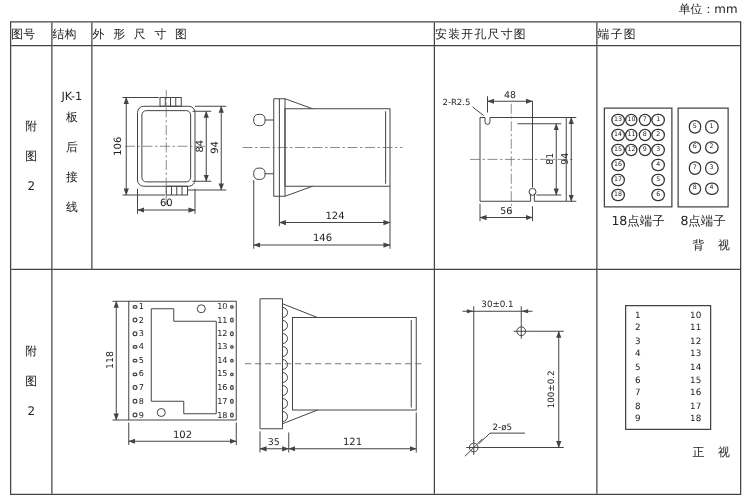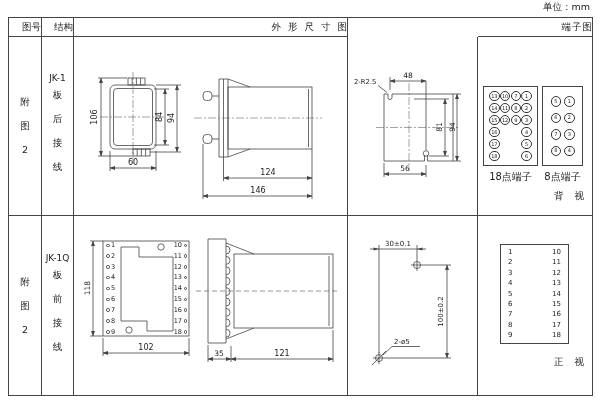--- a/index.html
+++ b/index.html
@@ -3,21 +3,21 @@
 <meta charset="utf-8">
 <style>
   html,body{margin:0;padding:0;background:#fff}
   .sheet{position:relative;width:600px;height:400px;background:#fff;overflow:hidden;
          font-family:"DejaVu Sans","Liberation Sans",sans-serif;color:#222}
   .unit{position:absolute;top:1px;right:10px;font-size:9.5px}
   .table{position:absolute;left:8px;top:17px;width:583px;height:377px;border:1px solid #444;box-sizing:content-box}
   .cell{position:absolute;box-sizing:border-box;overflow:visible}
   .bR{border-right:1px solid #444}
   .bB{border-bottom:1px solid #444}
-  .hcell{display:flex;align-items:center;justify-content:flex-end;font-size:9.5px}
+  .hcell{display:flex;align-items:center;justify-content:flex-start;font-size:9.5px}
   .sp{letter-spacing:7px;margin-right:-7px;white-space:nowrap}
   .sp2{letter-spacing:1px;margin-right:-1px;white-space:nowrap}
   .vcell{display:flex;flex-direction:column;align-items:center;justify-content:center;gap:0}
   .vtext{width:13px;text-align:center;font-size:9.5px;line-height:24px;word-break:break-all}
   .model{font-size:9px;white-space:nowrap}
   .draw{position:absolute;left:0;top:0}
   svg text{fill:#222}
   .ln{stroke:#444;stroke-width:0.8;fill:none}
   .cl{stroke:#666;stroke-width:0.6;fill:none;stroke-dasharray:8 2 2 2}
   .dash{stroke:#666;stroke-width:0.7;fill:none;stroke-dasharray:5 3}
@@ -51,20 +51,23 @@
 
     <div class="cell hcell bR bB" style="left:0;top:0;width:33px;height:19px">
       <span>图号</span>
     </div>
     <div class="cell hcell bR bB" style="left:33px;top:0;width:32px;height:19px">
       <span>结构</span>
     </div>
     <div class="cell hcell bR bB" style="left:65px;top:0;width:274px;height:19px">
       <span class="sp">外形尺寸图</span>
     </div>
+    <div class="cell hcell bR bB" style="left:339px;top:0;width:130px;height:19px">
+      <span class="sp2">安装开孔尺寸图</span>
+    </div>
     <div class="cell hcell bB" style="left:469px;top:0;width:114px;height:19px">
       <span class="sp2">端子图</span>
     </div>
 
     <div class="cell vcell bR bB" style="left:0;top:19px;width:33px;height:179px">
       <div class="vtext">附图2</div>
     </div>
     <div class="cell vcell bR bB" style="left:33px;top:19px;width:32px;height:179px">
       <div class="model">JK-1</div>
       <div class="vtext">板后接线</div>
@@ -196,24 +199,20 @@
           </div>
       </div>
       <div class="tlabel" style="left:5px;top:133px;width:55px">18点端子</div>
       <div class="tlabel" style="left:64px;top:133px;width:41px">8点端子</div>
       <div class="viewlabel" style="left:0;top:153px;width:110px">背 视</div>
     </div>
 
     <div class="cell vcell bR" style="left:0;top:198px;width:33px;height:179px">
       <div class="vtext">附图2</div>
     </div>
-    <div class="cell vcell bR" style="left:33px;top:198px;width:32px;height:179px">
-      <div class="model">JK-1Q</div>
-      <div class="vtext">板前接线</div>
-    </div>
 
     <div class="cell bR" style="left:65px;top:198px;width:274px;height:179px">
       <svg class="draw" width="274" height="179" viewBox="0 0 274 179">
         <g>
           <rect class="ln" x="29" y="25" width="86" height="95"></rect>
           <path class="ln" d="M47,31 H65 V41 H99 V115 H73 V105 H47 Z"></path>
           <circle class="ln" cx="87" cy="31" r="3.2"></circle>
           <circle class="ln" cx="55" cy="114" r="3.2"></circle>
         </g>
         <g>

